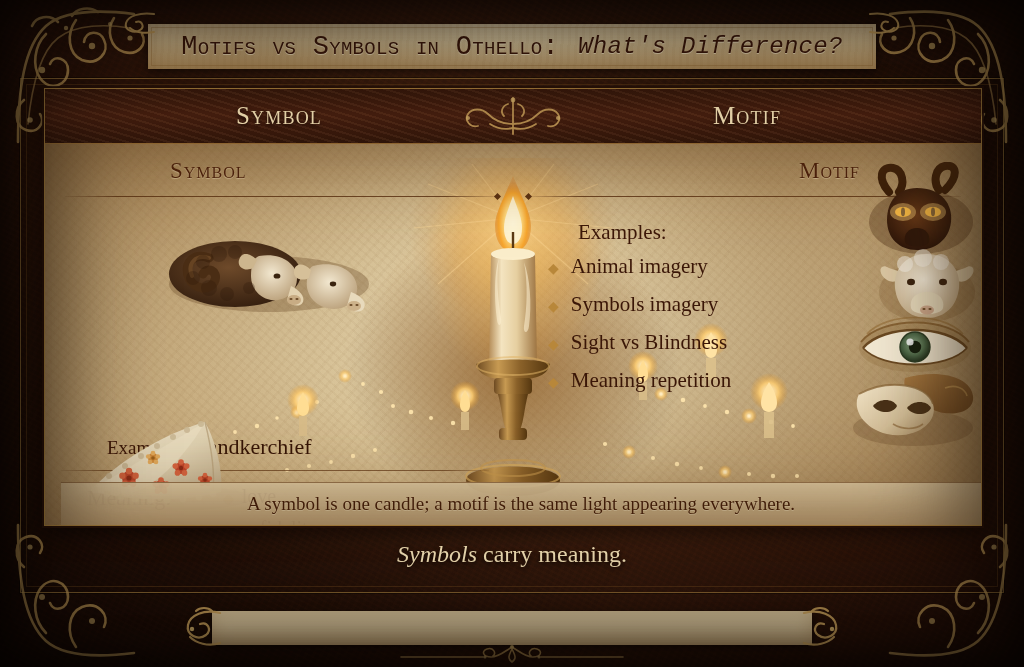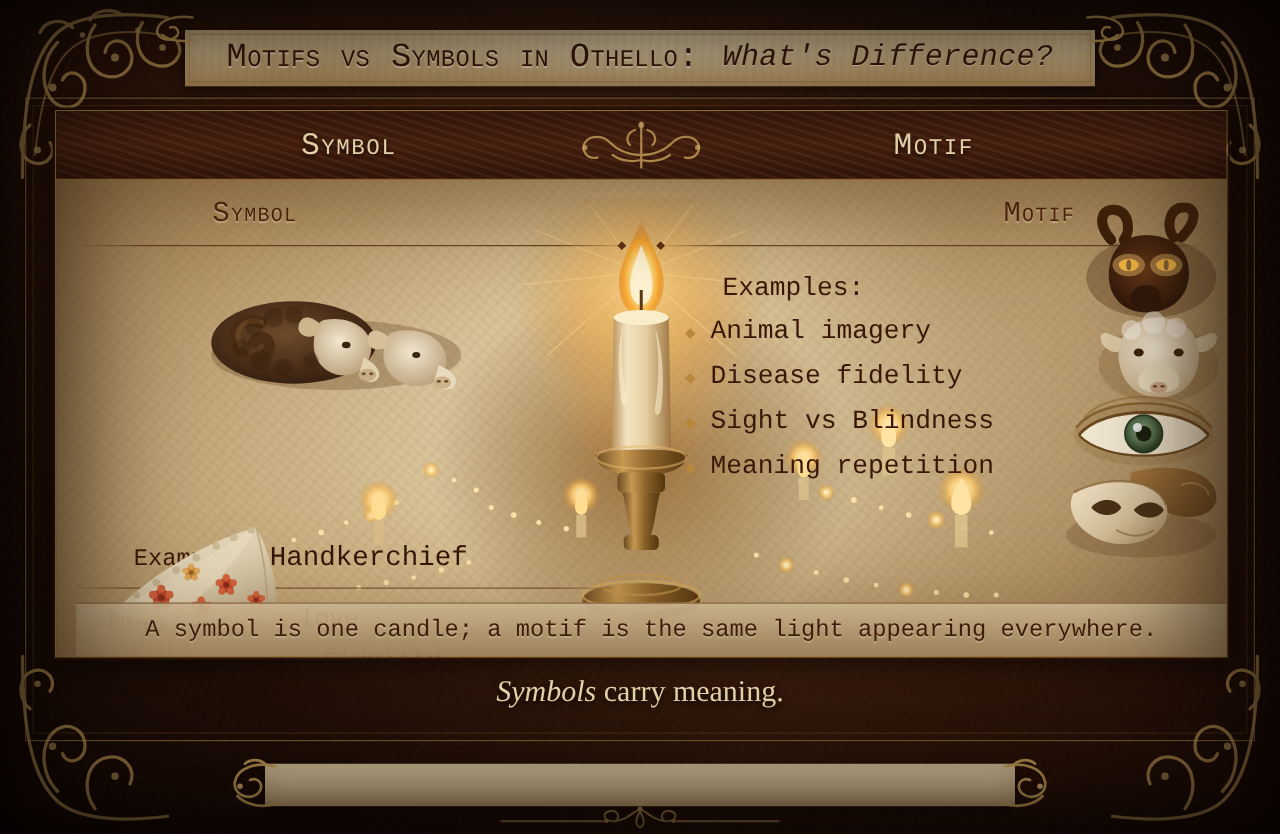--- a/index.html
+++ b/index.html
@@ -55,21 +55,21 @@
   .be-r{right:122px;transform:scaleX(-1);}
   .title-text{
     position:absolute;inset:0;display:flex;align-items:center;justify-content:center;
     font-size:27px;color:#401a0c;letter-spacing:.3px;font-variant:small-caps;
     text-shadow:0 1px 0 rgba(255,245,215,.6);white-space:nowrap;font-family:Liberation Mono, monospace;
   }
   .title-text em{font-variant:normal;font-style:italic;font-size:24px;margin-left:19px;}
 
   
   .panel{position:absolute;left:44px;top:88px;width:936px;height:436px;z-index:5;
-    border:1px solid rgba(198,152,72,.75);box-shadow:0 0 0 2px rgba(40,18,8,.85),0 6px 20px rgba(0,0,0,.55);font-family:Liberation Mono, monospace;}
+    border:1px solid rgba(198,152,72,.75);box-shadow:0 0 0 2px rgba(40,18,8,.85),0 6px 20px rgba(0,0,0,.55);}
 
   
   .band{position:relative;height:54px;
     background:linear-gradient(180deg,#3b1a0c 0%,#4b2110 48%,#33160a 100%);
     border-bottom:1px solid rgba(200,155,75,.6);display:flex;}
   .band:before{content:"";position:absolute;inset:0;
     background:repeating-linear-gradient(17deg, rgba(255,210,150,.05) 0 2px, rgba(0,0,0,.06) 2px 6px);}
   .band-half{flex:1;display:flex;align-items:center;justify-content:center;position:relative;}
   .band-half span{font-size:25px;color:#f0dcb0;font-variant:small-caps;letter-spacing:1.2px;
     text-shadow:0 2px 4px rgba(0,0,0,.75);}
@@ -599,21 +599,21 @@
         <div class="col">
           <div class="col-head rc-head">Motif</div>
           <div class="rule rrule"></div>
 
           <div class="ex-head lbl-b">Examples:</div>
           <ul class="rlist">
             <li>
               <span class="dia">◆</span><span>Animal imagery</span>
             </li>
             <li>
-              <span class="dia">◆</span><span>Disease fidelity</span>
+              <span class="dia">◆</span><span>Symbols imagery</span>
             </li>
             <li>
               <span class="dia">◆</span><span>Sight vs Blindness</span>
             </li>
             <li>
               <span class="dia">◆</span><span>Meaning repetition</span>
             </li>
           </ul>
 
           <svg class="art art-goat" viewBox="0 0 112 96">

